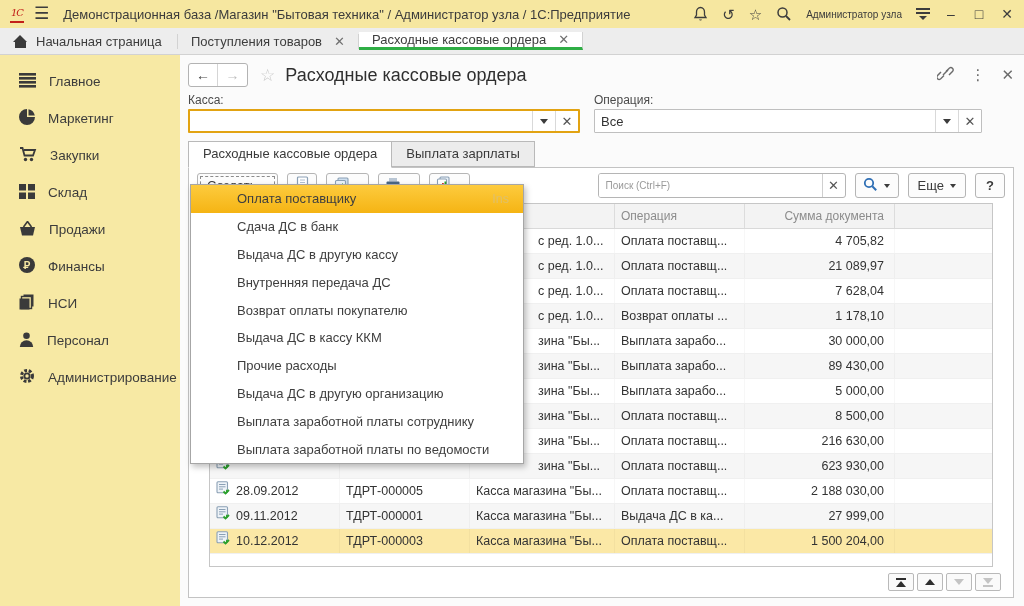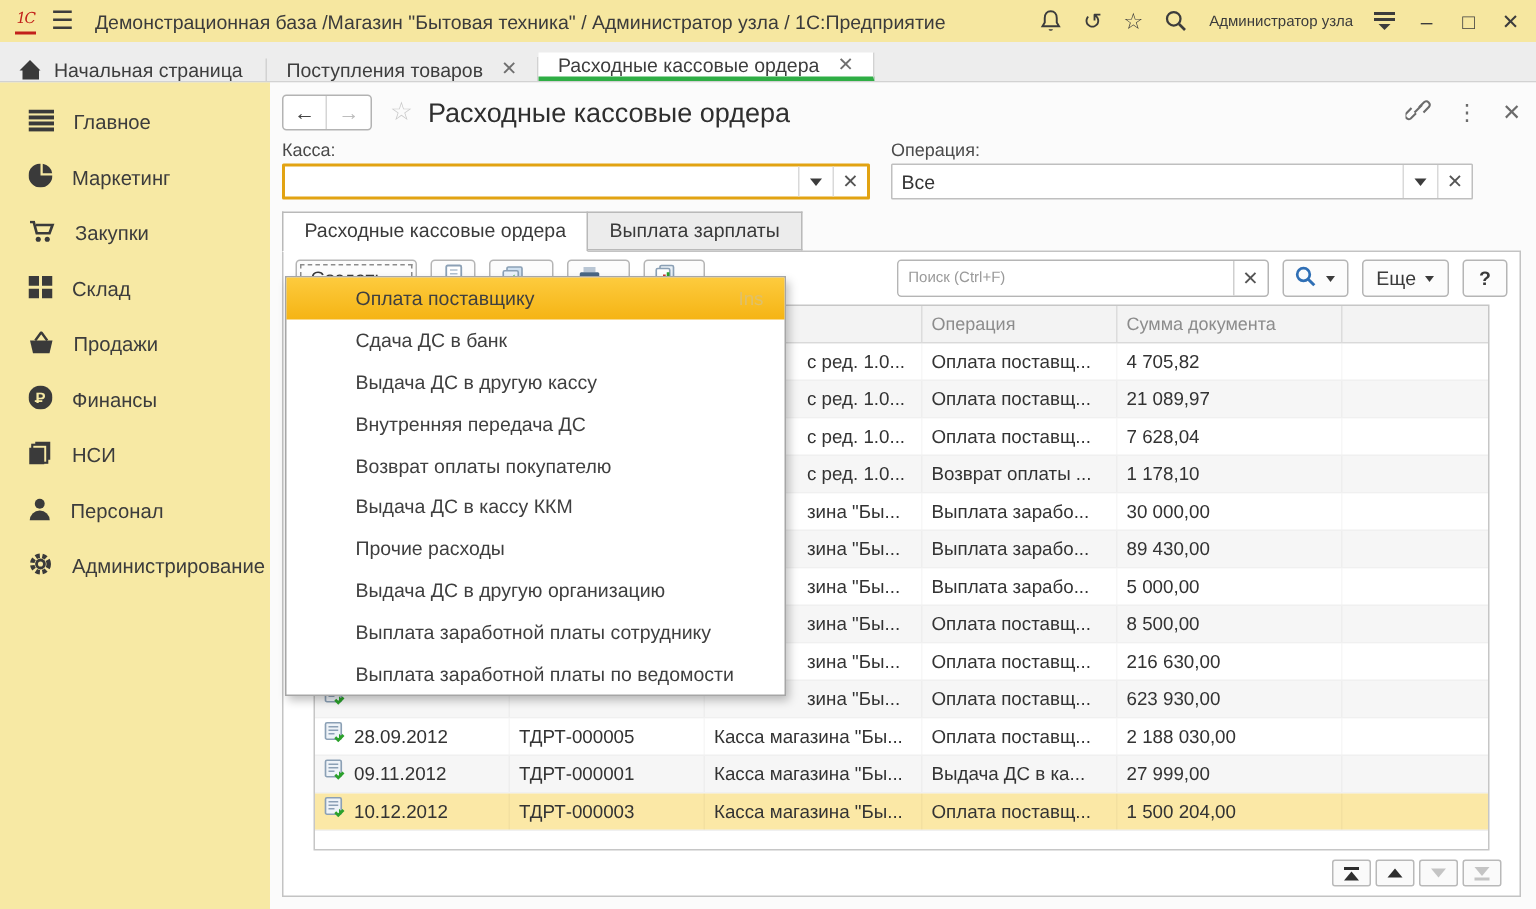--- a/index.html
+++ b/index.html
@@ -16,21 +16,21 @@
   .win-title{font-size:13px;color:#3b3b3b;white-space:nowrap;overflow:hidden;}
   .tb-right{margin-left:auto;display:flex;align-items:center;gap:14px;}
   .tb-ic{color:#3c3c3c;display:flex;align-items:center;cursor:pointer;}
   .glyph{font-size:15px;line-height:1;}
   .user-name{font-size:10px;color:#3b3b3b;}
   .svcmenu{display:flex;flex-direction:column;align-items:center;gap:2px;cursor:pointer;}
   .svcmenu i{display:block;width:14px;height:2px;background:#3c3c3c;}
   .svcmenu s{width:0;height:0;border-left:4px solid transparent;border-right:4px solid transparent;border-top:4px solid #3c3c3c;}
   .winbtn{font-size:14px;color:#3c3c3c;cursor:pointer;width:14px;text-align:center;}
   
-  .tabbar{height:27px;background:#ededed;border-bottom:1px solid #d2d2d2;display:flex;align-items:flex-end;}
+  .tabbar{height:27px;background:#ededed;border-bottom:1px solid #d2d2d2;display:flex;align-items:center;}
   .apptab{display:flex;align-items:center;gap:8px;padding:0 13px;border-right:1px solid #d2d2d2;font-size:13px;color:#3d3d3d;cursor:pointer;position:relative;}
   .apptab .close-x{color:#6f6f6f;font-size:13px;margin-left:4px;}
   .apptab.active{background:#ffffff;border-bottom:3px solid #2fae45;}
   .home-ic{width:15px;height:13px;position:relative;display:inline-block;}
   .home-ic:before{content:"";position:absolute;left:2px;top:6px;width:11px;height:7px;background:#3a3a3a;}
   .home-ic:after{content:"";position:absolute;left:0;top:0;border-left:7.5px solid transparent;border-right:7.5px solid transparent;border-bottom:7px solid #3a3a3a;}
   
   .main{display:flex;height:551px;}
   .sidebar{width:180px;background:#f7e9a4;padding-top:8px;flex:none;}
   .side-item{height:37px;display:flex;align-items:center;gap:13px;padding-left:19px;font-size:13.5px;color:#3c3c3c;cursor:pointer;}
@@ -83,21 +83,21 @@
   .thead{display:flex;height:25px;background:#f3f3f3;border-bottom:1px solid #d9d9d9;color:#8c8c8c;font-size:12px;flex:none;}
   .thead .c{line-height:24px;padding:0 6px;border-right:1px solid #dcdcdc;white-space:nowrap;overflow:hidden;}
   .trow{display:flex;height:25px;font-size:12.5px;color:#333;flex:none;border-bottom:1px solid #f0f0f0;background:#fff;}
   .trow.alt{background:#f6f6f6;}
   .trow.sel{background:#fbe8a6;}
   .trow .c{line-height:24px;padding:0 6px;white-space:nowrap;overflow:hidden;border-right:1px solid rgba(0,0,0,0.03);}
   .c-date{width:130px;flex:none;display:flex;align-items:center;gap:5px;}
   .c-num{width:130px;flex:none;}
   .c-kassa{width:145px;flex:none;}
   .c-op{width:130px;flex:none;}
-  .c-sum{width:150px;flex:none;padding-right:10px!important;}
+  .c-sum{width:150px;flex:none;text-align:right;padding-right:10px!important;}
   .c-com{flex:1;min-width:0;border-right:none!important;}
   .c-kassa.frag{padding-left:68px;}
   .docic{flex:none;}
   
   .tfoot{height:30px;display:flex;align-items:center;justify-content:flex-end;padding-right:12px;gap:3px;flex:none;}
   .fnav{width:26px;height:18px;border:1px solid #b9b9b9;border-radius:2px;background:#fafafa;display:flex;flex-direction:column;align-items:center;justify-content:center;cursor:pointer;gap:1px;}
   .tri-up{width:0;height:0;border-left:5px solid transparent;border-right:5px solid transparent;border-bottom:6px solid #2e2e2e;}
   .tri-dn{width:0;height:0;border-left:5px solid transparent;border-right:5px solid transparent;border-top:6px solid #2e2e2e;}
   .fnav.dis .tri-dn{border-top-color:#c4c4c4;}
   .bar{width:10px;height:2px;background:#2e2e2e;}

